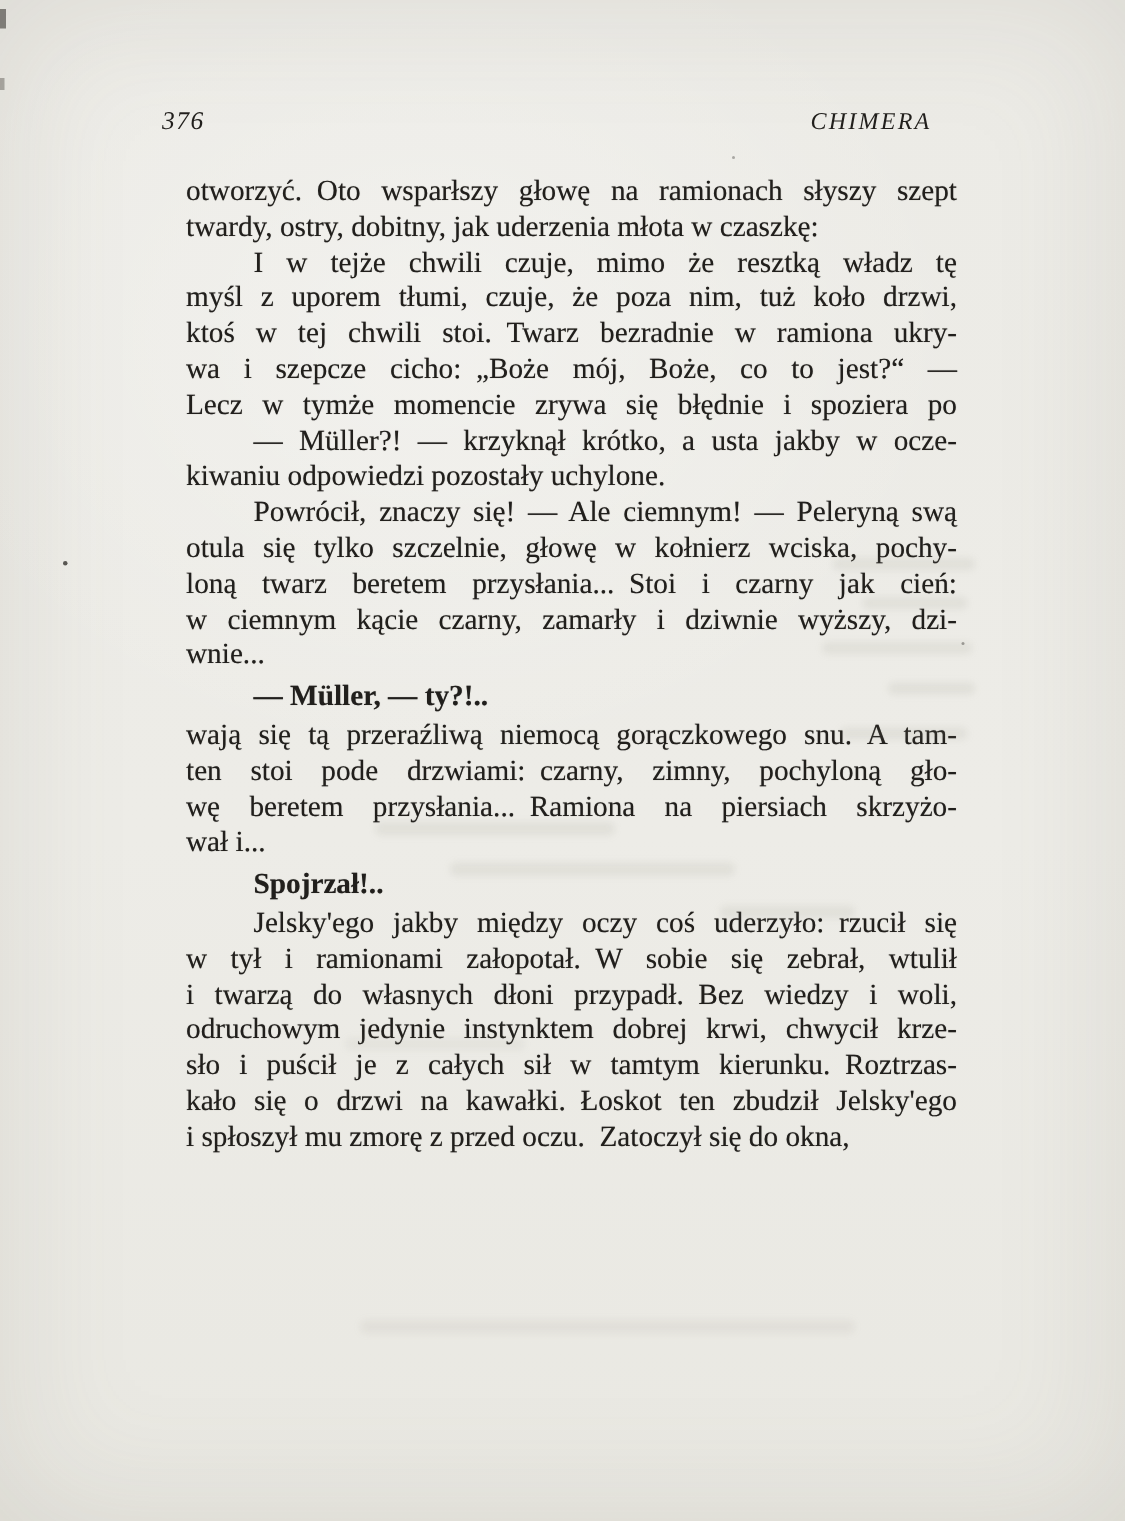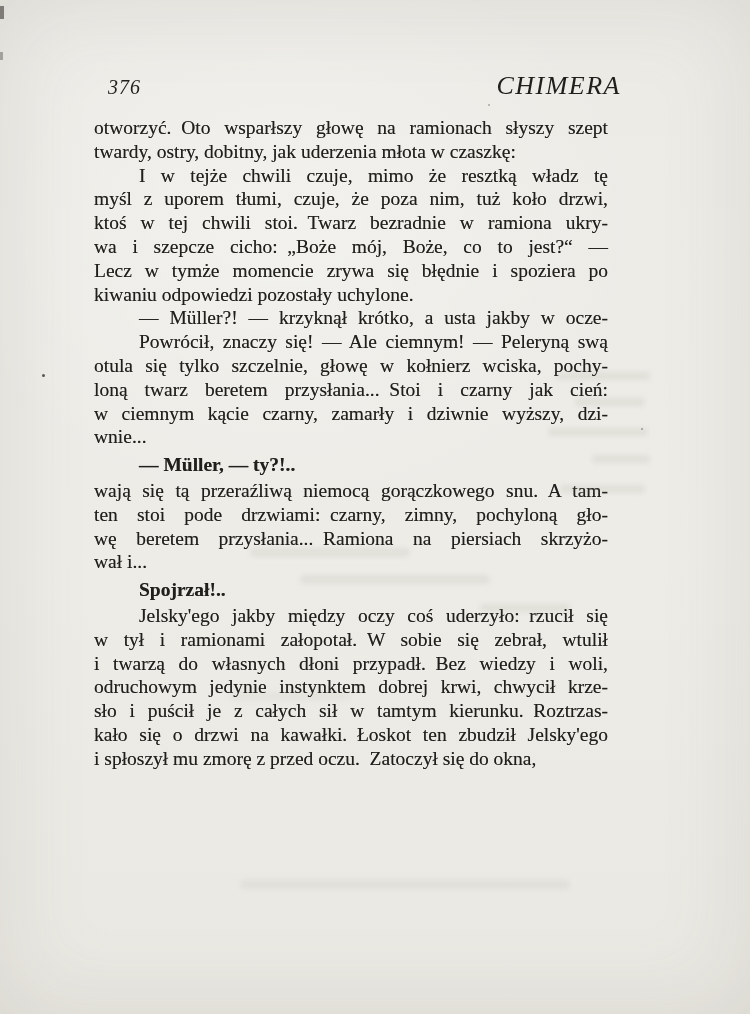--- a/index.html
+++ b/index.html
@@ -24,31 +24,31 @@
     position: absolute;
     top: 71px;
     left: 108px;
     width: 513px;
     display: flex;
     justify-content: space-between;
     align-items: baseline;
     font-style: italic;
   }
   .pagenum {
-    font-size: 20px;
+    font-size: 17px;
     letter-spacing: 1px;
   }
   .journal {
-    font-size: 26px;
+    font-size: 16px;
     letter-spacing: 1.5px;
   }
   .textblock {
     position: absolute;
     top: 116px;
-    left: 94px;
+    left: 124px;
     width: 514px;
     font-size: 19.5px;
     line-height: 23.8px;
     text-shadow: 0 0 0.5px rgba(33,31,28,0.55);
   }
   .para { margin: 0; }
   .para.italic {
     font-style: italic;
     margin: 8px 0;
   }
@@ -95,22 +95,22 @@
         <div class="line">twardy, ostry, dobitny, jak uderzenia młota w czaszkę:</div>
       </div>
       <div class="para normal">
         <div class="line indent just">I w tejże chwili czuje, mimo że resztką władz tę</div>
         <div class="line just">myśl z uporem tłumi, czuje, że poza nim, tuż koło drzwi,</div>
         <div class="line just">ktoś w tej chwili stoi. Twarz bezradnie w ramiona ukry-</div>
         <div class="line just">wa i szepcze cicho: „Boże mój, Boże, co to jest?“ —</div>
         <div class="line just">Lecz w tymże momencie zrywa się błędnie i spoziera po</div>
       </div>
       <div class="para normal">
+        <div class="line indent just">— Müller?! — krzyknął krótko, a usta jakby w ocze-</div>
         <div class="line">kiwaniu odpowiedzi pozostały uchylone.</div>
-        <div class="line indent just">— Müller?! — krzyknął krótko, a usta jakby w ocze-</div>
       </div>
       <div class="para normal">
         <div class="line indent just">Powrócił, znaczy się! — Ale ciemnym! — Peleryną swą</div>
         <div class="line just">otula się tylko szczelnie, głowę w kołnierz wciska, pochy-</div>
         <div class="line just">loną twarz beretem przysłania... Stoi i czarny jak cień:</div>
         <div class="line just">w ciemnym kącie czarny, zamarły i dziwnie wyższy, dzi-</div>
         <div class="line">wnie...</div>
       </div>
       <div class="para normal single">
         <div class="line indent">— Müller, — ty?!..</div>

